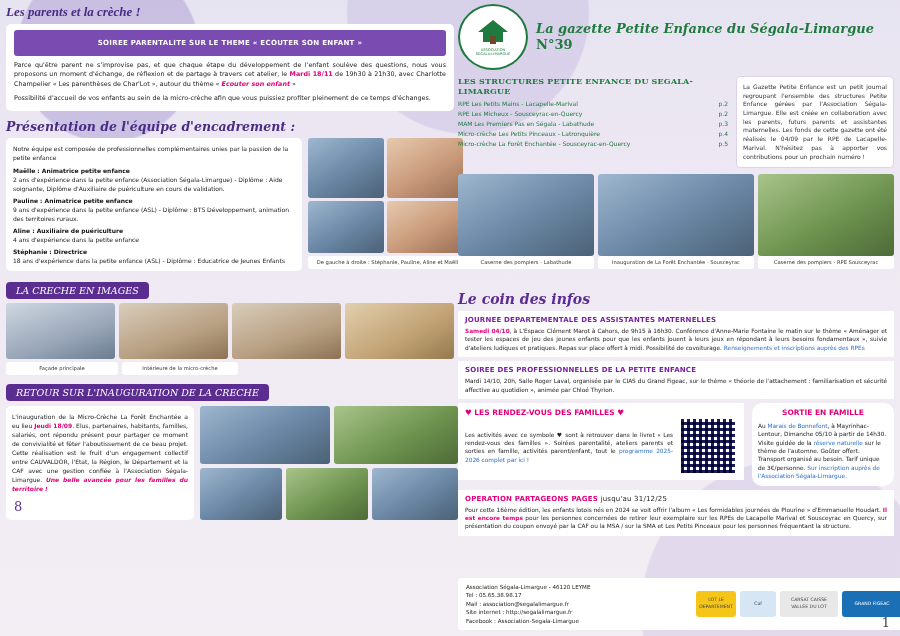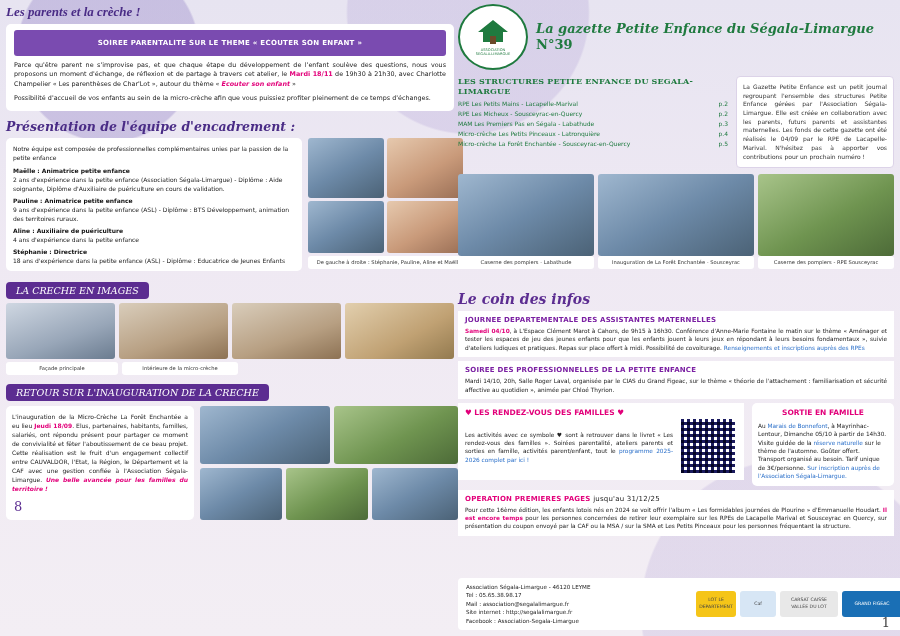--- a/index.html
+++ b/index.html
@@ -70,21 +70,21 @@
   .info-card{background:#fff;border-radius:0;padding:5px 7px;margin-top:4px;}
   .info-h{color:#7a1fa2;font-weight:bold;font-size:7px;letter-spacing:.2px;}
   .info-h.pink{color:#e2007a;}
   .info-b{font-size:5.8px;line-height:1.45;color:#222;text-align:justify;margin-top:3px;}
   .blue{color:#2a6fc9;}
   .rdv-h{color:#e2007a;font-weight:bold;font-size:7.5px;}
   .qr{width:54px;height:54px;background:
      repeating-linear-gradient(0deg,#1a1a5e 0 3px,#fff 3px 6px),
      repeating-linear-gradient(90deg,#1a1a5e 0 3px,transparent 3px 6px);
      background-blend-mode:multiply;border:2px solid #fff;}
-  .sortie{background:#fff;border-radius:5px;padding:5px 6px;font-size:5.8px;line-height:1.45;color:#222;}
+  .sortie{background:#fff;border-radius:10px;padding:5px 6px;font-size:5.8px;line-height:1.45;color:#222;}
   .sortie-h{color:#e2007a;font-weight:bold;font-size:7.5px;text-align:center;}
 
   
   .footer{position:absolute;left:458px;bottom:6px;width:436px;background:#fff;border-radius:4px;padding:5px 8px;
     font-size:5.6px;line-height:1.5;color:#222;display:flex;justify-content:space-between;align-items:center;}
   .flogos{display:flex;gap:4px;align-items:center;}
   .flogo{height:26px;border-radius:3px;background:#eee;display:flex;align-items:center;justify-content:center;
     font-size:4.6px;color:#444;text-align:center;padding:0 3px;}
   .pg{position:absolute;font-family:"DejaVu Serif",serif;color:#5c2d91;font-size:13px;}
   .pg.l{left:8px;bottom:6px;}
@@ -271,21 +271,21 @@
       <div class="sortie" style="flex:0 0 130px">
         <div class="sortie-h">SORTIE EN FAMILLE</div>
         <div style="margin-top:3px">
           <span>Au </span><span class="blue">Marais de Bonnefont</span><span>, à Mayrinhac-Lentour, Dimanche 05/10 à partir de 14h30. Visite guidée de la </span><span class="blue">réserve naturelle</span><span> sur le thème de l'automne. Goûter offert. Transport organisé au besoin. Tarif unique de 3€/personne. </span><span class="blue">Sur inscription auprès de l'Association Ségala-Limargue.</span>
         </div>
       </div>
     </div>
 
     <div class="info-card">
       <div class="info-h pink">
-        <span>OPERATION PREMIERES PAGES</span>
+        <span>OPERATION PARTAGEONS PAGES</span>
         <span style="color:#222;font-weight:normal">jusqu'au 31/12/25</span>
       </div>
       <div class="info-b">
         <span>Pour cette 16ème édition, les enfants lotois nés en 2024 se voit offrir l'album « Les formidables journées de Plourine » d'Emmanuelle Houdart. </span><span class="hl">Il est encore temps</span><span> pour les personnes concernées de retirer leur exemplaire sur les RPEs de Lacapelle Marival et Sousceyrac en Quercy, sur présentation du coupon envoyé par la CAF ou la MSA / sur la SMA et Les Petits Pinceaux pour les personnes fréquentant la structure.</span>
       </div>
     </div>
   </div>
 
   <div class="footer">
     <div>

